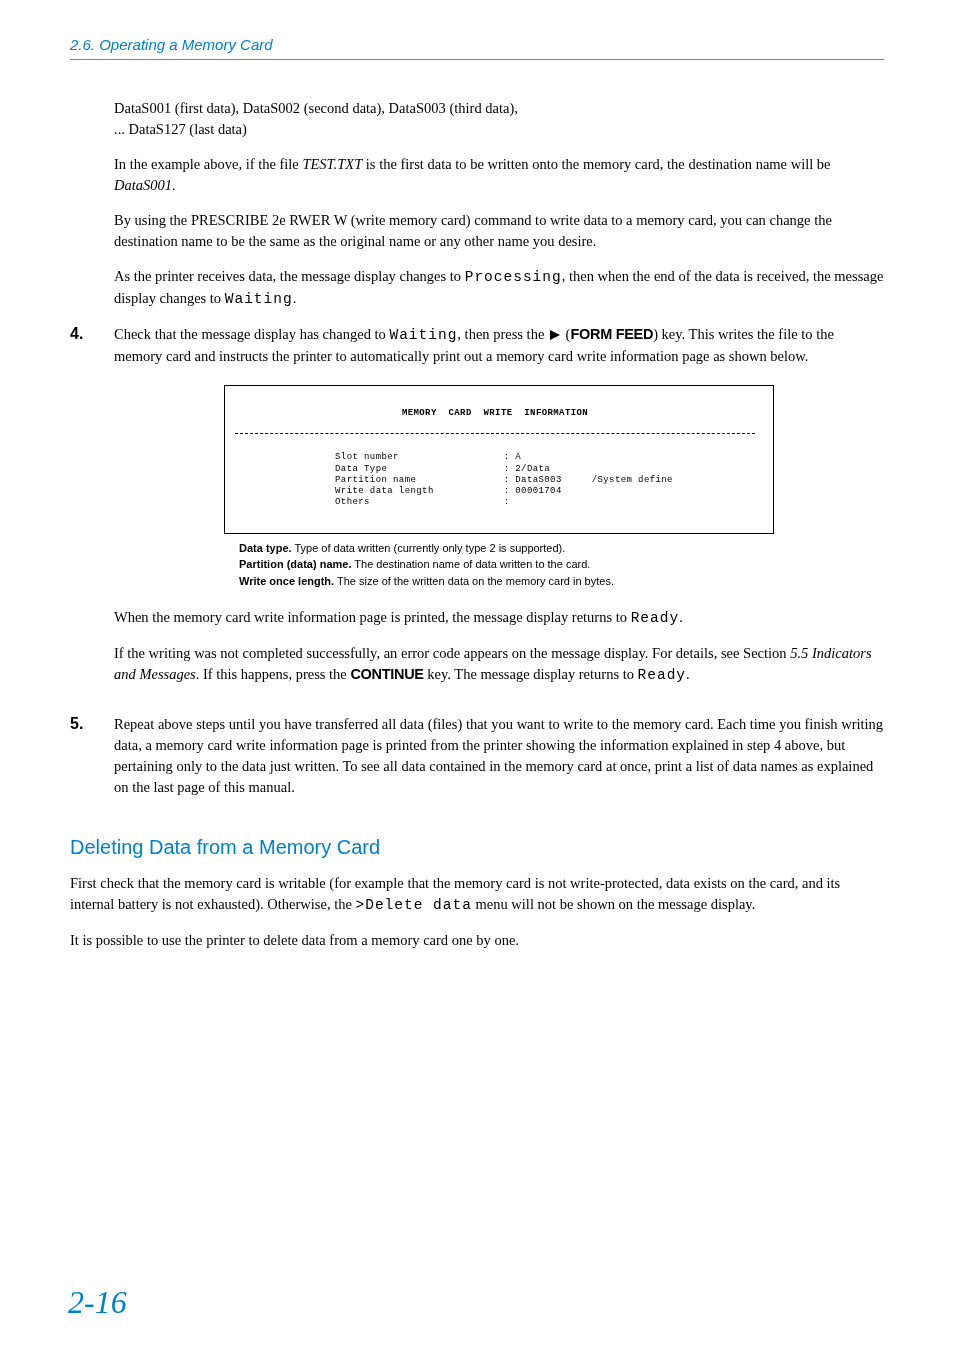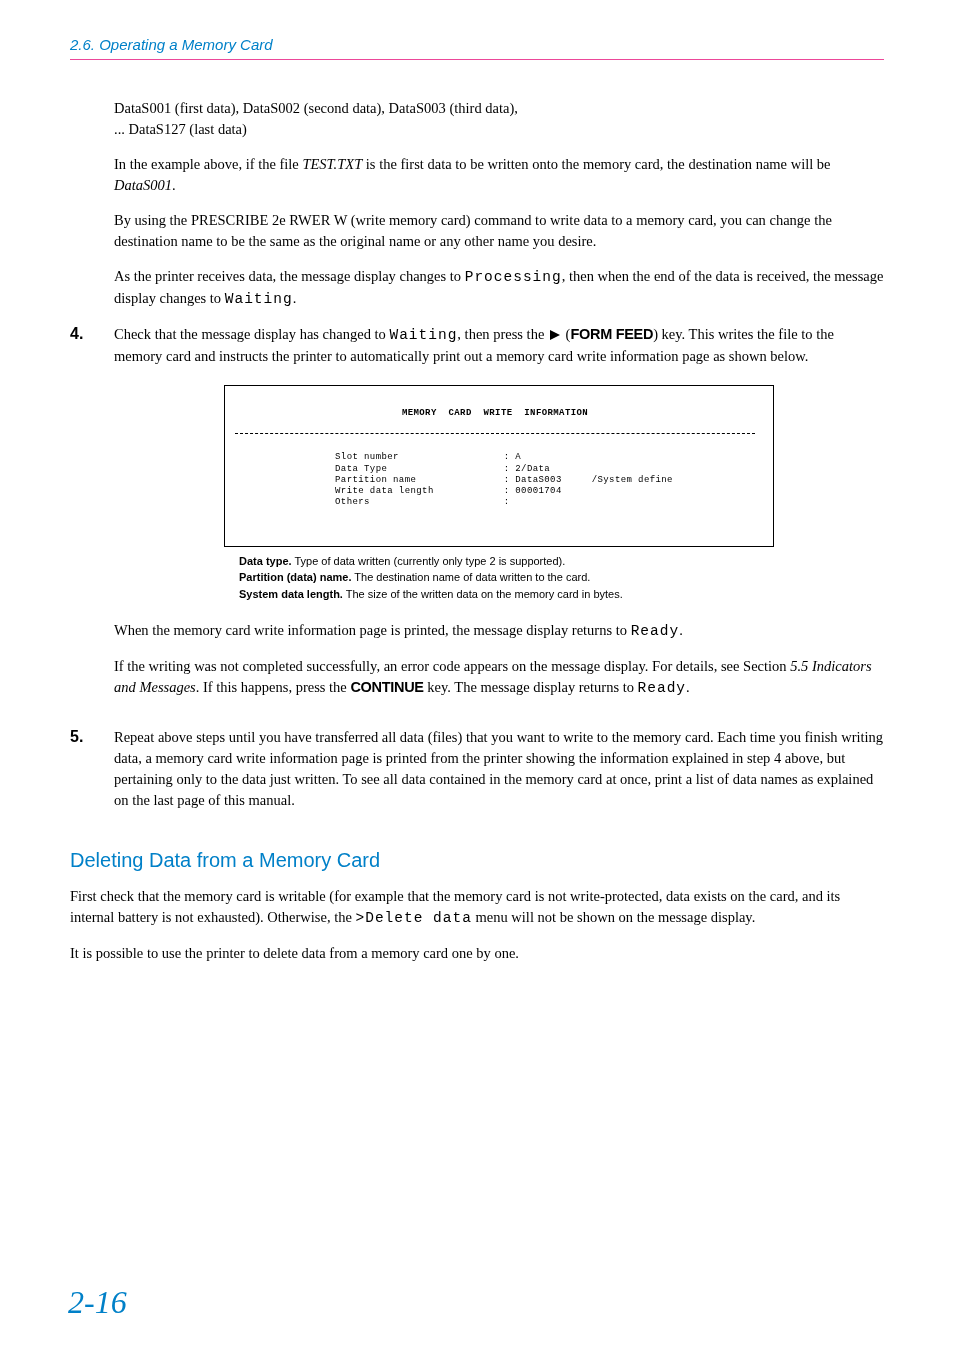--- a/index.html
+++ b/index.html
@@ -88,21 +88,21 @@
       margin-bottom: 14px;
       word-spacing: 6px;
     }
     .printout-hr {
       border: none;
       border-top: 1px dashed #000;
       margin: 0 0 18px 0;
     }
     .printout-table {
       display: table;
-      margin: 13px auto;
+      margin: 0 auto;
       padding-left: 18px;
     }
     .po-row { display: table-row; }
     .po-cell { display: table-cell; white-space: pre; }
     .legend {
       width: 520px;
       margin: 4px auto 18px auto;
       font-family: Verdana, Geneva, sans-serif;
       font-size: 11px;
       line-height: 1.5;
@@ -208,21 +208,21 @@
               <span class="po-cell">:</span>
               <span class="po-cell"></span>
               <span class="po-cell"></span>
           </div>
         </div>
       </div>
 
       <div class="legend">
         <div><span class="lbold">Data type.</span><span> Type of data written (currently only type 2 is supported).</span></div>
         <div><span class="lbold">Partition (data) name.</span><span> The destination name of data written to the card.</span></div>
-        <div><span class="lbold">System data length.</span><span> The size of the written data on the memory card in bytes.</span></div>
+        <div><span class="lbold">Write once length.</span><span> The size of the written data on the memory card in bytes.</span></div>
       </div>
 
       <p class="para">
         <span>When the memory card write information page is printed, the message display returns to </span><span class="dotmono">Ready</span><span>.</span>
       </p>
 
       <p class="para">
         <span>If the writing was not completed successfully, an error code appears on the message display. For details, see Section </span><span class="ital">5.5 Indicators and Messages</span><span>. If this happens, press the </span><span class="cond-bold">CONTINUE</span><span> key. The message display returns to </span><span class="dotmono">Ready</span><span>.</span>
       </p>
     </div>

